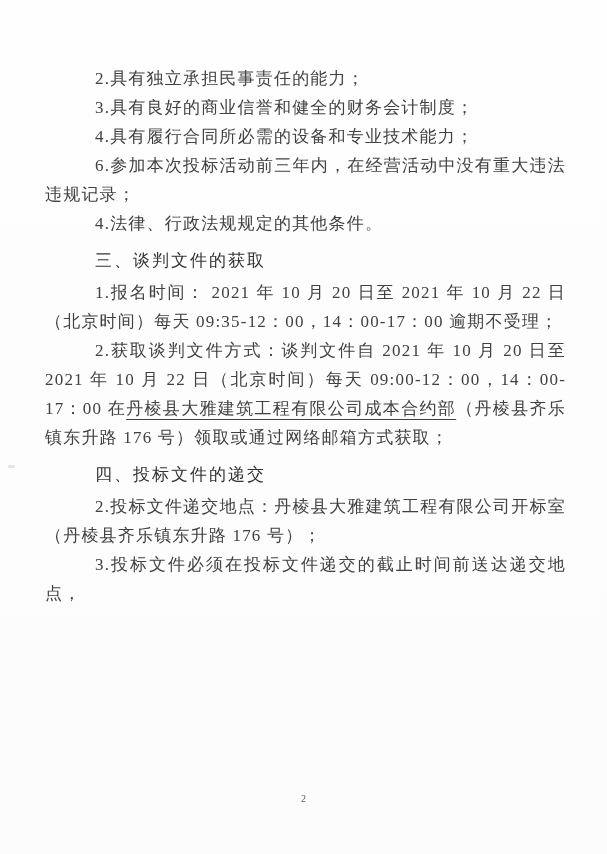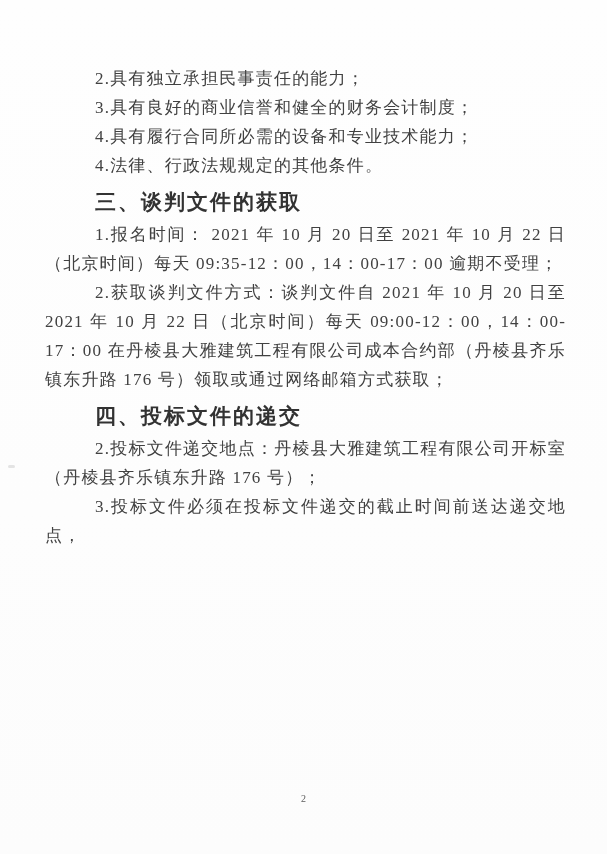--- a/index.html
+++ b/index.html
@@ -31,27 +31,28 @@
     text-align: justify;
     text-justify: inter-character;
   }
   p.para {
     margin: 0;
     text-indent: 50px;
   }
   .sec-heading {
     margin: 8px 0 3px 0;
     text-indent: 50px;
-    font-size: 21px;
-    font-weight: bold;
+    font-size: 17px;
+    font-weight: normal;
     color: #323232;
     letter-spacing: 2px;
     line-height: 29px;
   }
   .u-line {
+    text-decoration: underline;
     text-underline-offset: 5px;
     text-decoration-thickness: 1px;
   }
   .page-number {
     position: absolute;
     left: 0;
     right: 0;
     top: 793px;
     text-align: center;
     font-size: 10px;
@@ -75,20 +76,21 @@
 <body>
 
 <div class="page">
   <div class="scan-speckle"></div>
 
   <div class="content">
 
     <p class="para">2.具有独立承担民事责任的能力；</p>
     <p class="para">3.具有良好的商业信誉和健全的财务会计制度；</p>
     <p class="para">4.具有履行合同所必需的设备和专业技术能力；</p>
+    <p class="para">6.参加本次投标活动前三年内，在经营活动中没有重大违法违规记录；</p>
     <p class="para">4.法律、行政法规规定的其他条件。</p>
 
     <p class="sec-heading">三、谈判文件的获取</p>
 
     <p class="para">1.报名时间： 2021 年 10 月 20 日至 2021 年 10 月 22 日（北京时间）每天 09:35-12：00，14：00-17：00 逾期不受理；</p>
 
     <p class="para"><span>2.获取谈判文件方式：谈判文件自 2021 年 10 月 20 日至 2021 年 10 月 22 日（北京时间）每天 09:00-12：00，14：00-17：00 在</span><span class="u-line">丹棱县大雅建筑工程有限公司成本合约部</span><span>（丹棱县齐乐镇东升路 176 号）领取或通过网络邮箱方式获取；</span></p>
 
 
     <p class="sec-heading">四、投标文件的递交</p>

